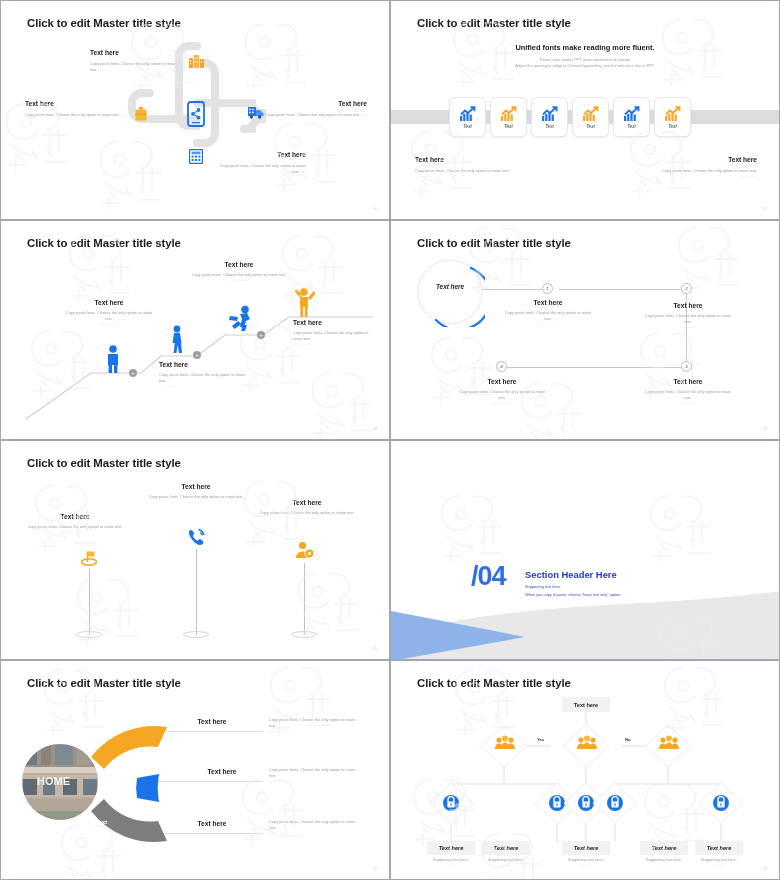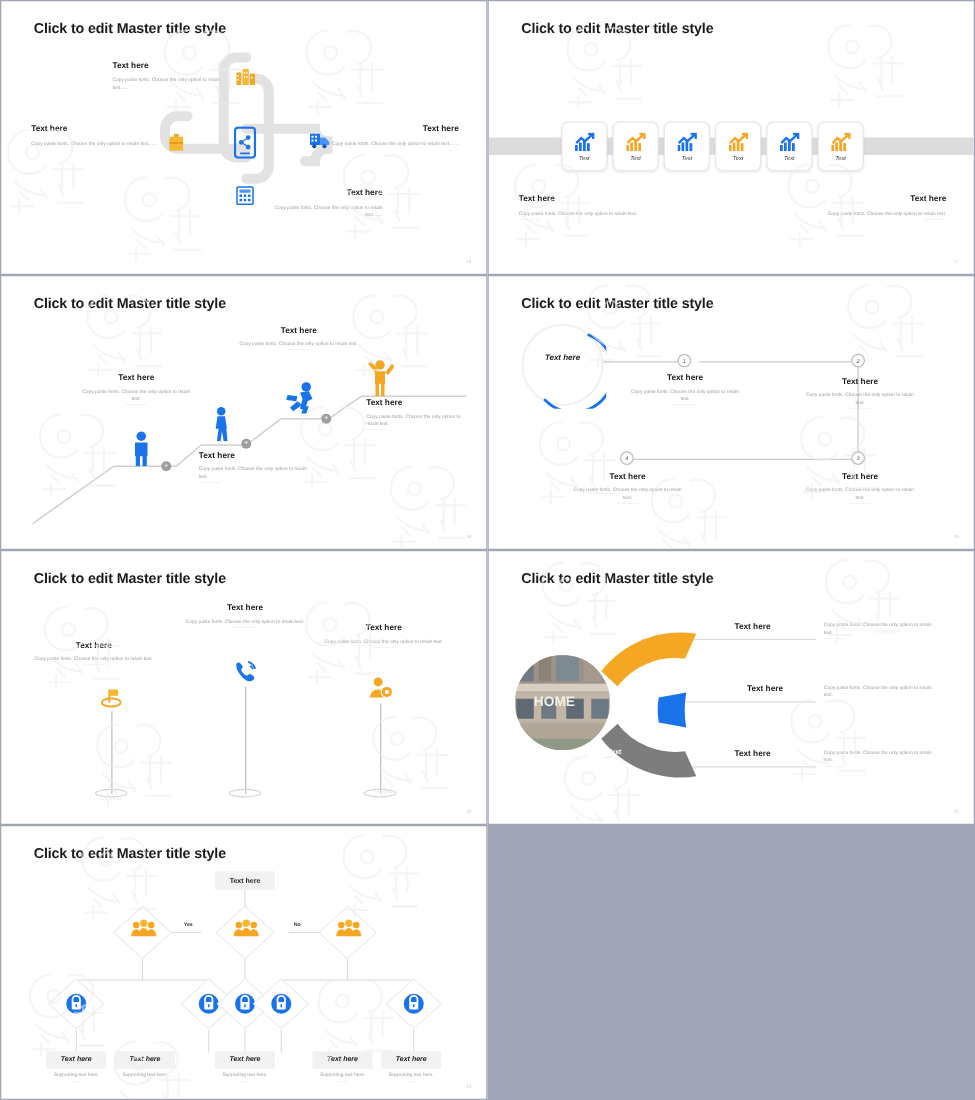--- a/index.html
+++ b/index.html
@@ -217,20 +217,25 @@
 
   <div class="slide">
     <svg class="wm" viewBox="0 0 390 220">
         <use href="#wm-mark" x="50" y="8" width="88" height="88"></use>
         <use href="#wm-mark" x="260" y="6" width="88" height="88"></use>
         <use href="#wm-mark" x="8" y="118" width="88" height="88"></use>
         <use href="#wm-mark" x="228" y="118" width="88" height="88"></use>
       </svg>
     <div class="title">Click to edit Master title style</div>
 
+    <div class="tb" style="left:0;right:0;top:42px;text-align:center">
+      <div style="font-size:7.4px;font-weight:bold;color:#1b1b1b">Unified fonts make reading more fluent.</div>
+      <div class="b" style="margin-top:5px">Theme color makes PPT more convenient to change.</div>
+      <div class="b">Adjust the spacing to adapt to Chinese typesetting, use the reference line in PPT.</div>
+    </div>
 
     <div class="band" style="top:109px"></div>
 
     <div class="cards" style="left:58px;top:96px">
       <div class="card">
         <svg width="16" height="15" viewBox="0 0 16 15">
             <g fill="#1a73e8">
               <rect x="0" y="10" width="2.2" height="5"></rect>
               <rect x="3.2" y="8" width="2.2" height="7"></rect>
               <rect x="6.4" y="6" width="2.2" height="9"></rect>
@@ -481,20 +486,35 @@
       <div class="dash">—— ——</div>
     </div>
     <div class="tb" style="left:254px;top:58px;width:104px;text-align:center">
       <div class="h">Text here</div>
       <div class="b" style="margin-top:4px">Copy paste fonts. Choose the only option to retain text.</div>
       <div class="dash">—— ——</div>
     </div>
     <div class="pgnum">20</div>
   </div>
 
+  <div class="slide">
+    <svg class="wm" viewBox="0 0 390 220">
+        <use href="#wm-mark" x="38" y="42" width="88" height="88"></use>
+        <use href="#wm-mark" x="248" y="42" width="88" height="88"></use>
+        <use href="#wm-mark" x="258" y="162" width="88" height="88"></use>
+      </svg>
+    <svg style="position:absolute;left:0;top:0;z-index:1" width="390" height="220" viewBox="0 0 390 220">
+      <path d="M0 196 C120 158 260 168 390 150 L390 220 L0 220 Z" fill="#e8e8e8"></path>
+      <path d="M0 170 L134 196 L0 220 Z" fill="#8cb4e8"></path>
+    </svg>
+    <div class="sec-num" style="left:80px;top:120px">/04</div>
+    <div class="sec-h" style="left:134px;top:128px">Section Header Here</div>
+    <div class="sec-s" style="left:134px;top:142px">Supporting text here.</div>
+    <div class="sec-s" style="left:134px;top:150px">When you copy &amp; paste, choose "keep text only" option.</div>
+  </div>
 
   <div class="slide">
     <svg class="wm" viewBox="0 0 390 220">
         <use href="#wm-mark" x="30" y="-4" width="88" height="88"></use>
         <use href="#wm-mark" x="258" y="-6" width="88" height="88"></use>
         <use href="#wm-mark" x="230" y="106" width="88" height="88"></use>
         <use href="#wm-mark" x="48" y="152" width="88" height="88"></use>
       </svg>
     <div class="title">Click to edit Master title style</div>
 

